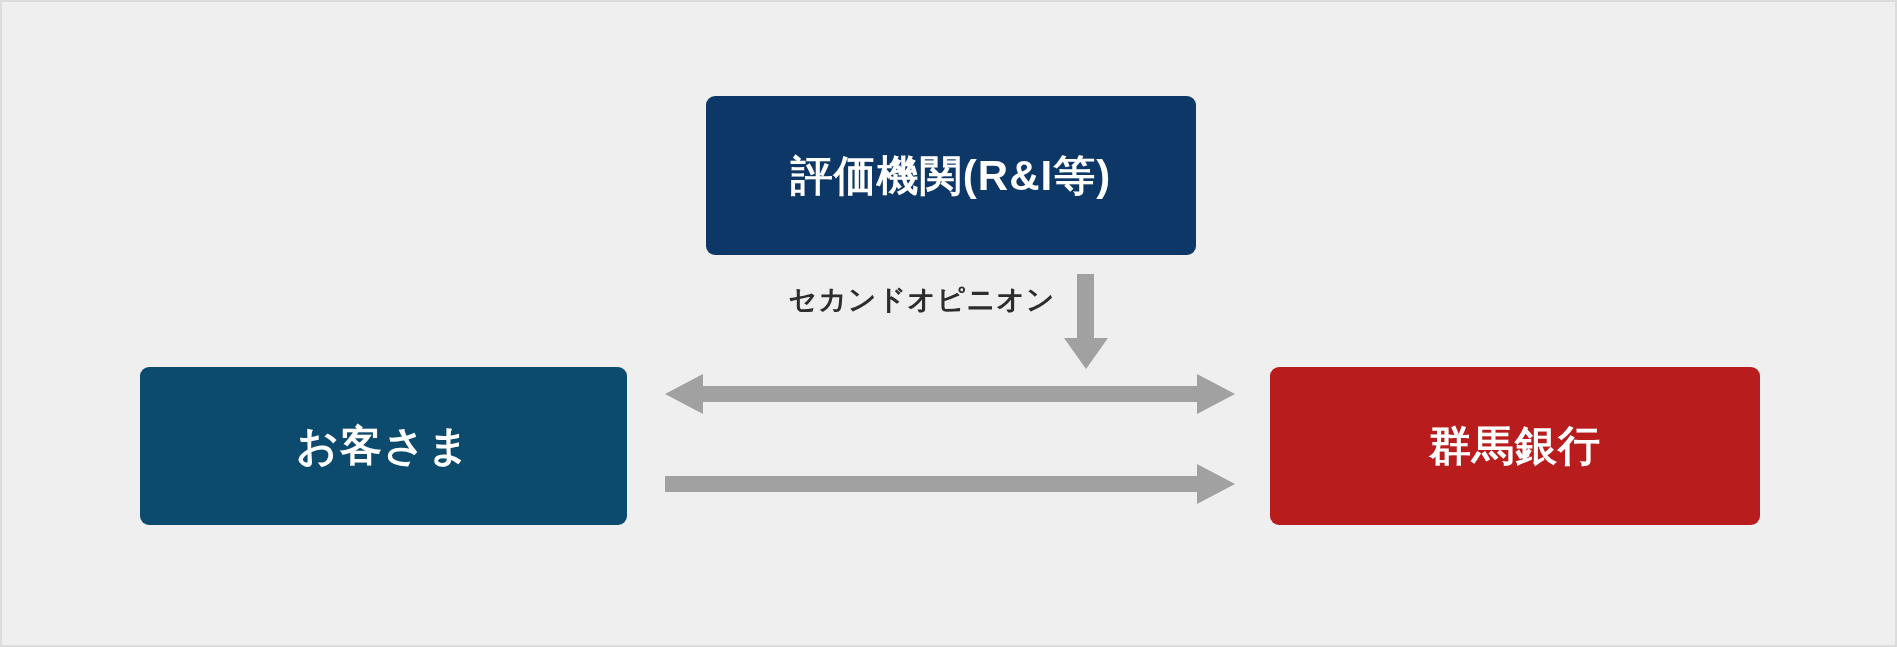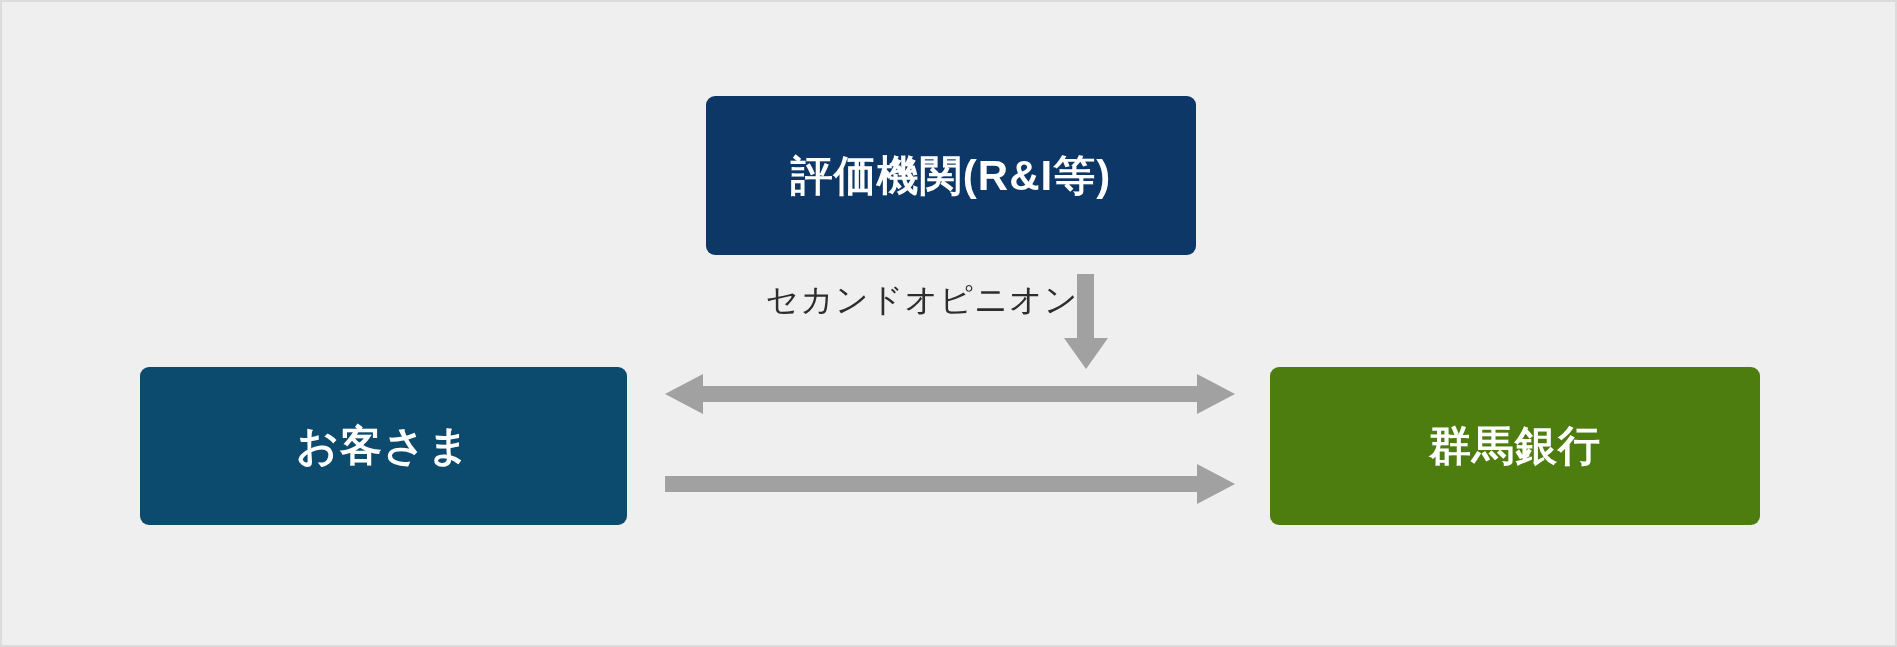--- a/index.html
+++ b/index.html
@@ -30,22 +30,22 @@
     letter-spacing: 1px;
     white-space: nowrap;
   }
   .node-agency   { left: 704px;  top: 94px;  width: 490px; height: 159px; }
   .node-customer { left: 138px;  top: 365px; width: 487px; height: 158px; }
   .node-bank     { left: 1268px; top: 365px; width: 490px; height: 158px; }
 
   .flow-label {
     position: absolute;
     transform: translate(-50%, -50%);
-    font-size: 33px;
-    font-weight: 400;
+    font-size: 28px;
+    font-weight: 700;
     white-space: nowrap;
     letter-spacing: 1px;
   }
   .label-second-opinion { left: 920px; top: 298px; }
   .label-loan-contract  { left: 947px; top: 427px; }
   .label-reporting      { left: 950px; top: 524px; }
 
   .shaft { position: absolute; }
   .shaft-down   { left: 1075px; top: 272px; width: 17px;  height: 64px; }
   .shaft-bi     { left: 701px;  top: 384px; width: 494px; height: 16px; }
@@ -87,21 +87,21 @@
 <div class="canvas" style="background-color: rgb(239, 239, 239); border-color: rgb(220, 220, 220);">
 
   <div class="node node-agency" style="background-color: rgb(13, 55, 102); color: rgb(255, 255, 255);">
     <span>評価機関(R&amp;I等)</span>
   </div>
 
   <div class="node node-customer" style="background-color: #0c4a6e; color: rgb(255, 255, 255);">
     <span>お客さま</span>
   </div>
 
-  <div class="node node-bank" style="background-color: #4d7c0f; color: rgb(255, 255, 255);">
+  <div class="node node-bank" style="background-color: #b91c1c; color: rgb(255, 255, 255);">
     <span>群馬銀行</span>
   </div>
 
   <div class="shaft shaft-down" style="background-color: rgb(161, 161, 161);"></div>
   <div class="tri tri-down" style="border-top-color: rgb(161, 161, 161);"></div>
   <div class="flow-label label-second-opinion" style="color: rgb(45, 45, 45);">セカンドオピニオン</div>
 
   <div class="tri tri-left" style="border-right-color: rgb(161, 161, 161);"></div>
   <div class="shaft shaft-bi" style="background-color: rgb(161, 161, 161);"></div>
   <div class="tri tri-right-bi" style="border-left-color: rgb(161, 161, 161);"></div>

